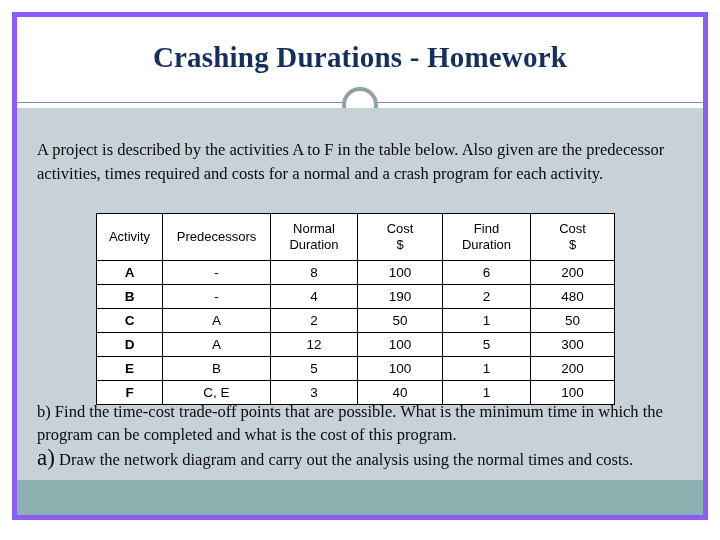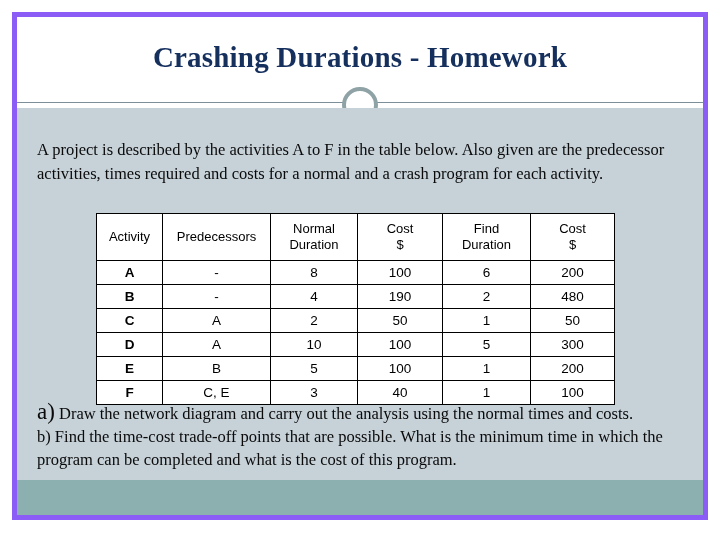--- a/index.html
+++ b/index.html
@@ -251,21 +251,21 @@
               <td class="activity-cell">C</td>
               <td>A</td>
               <td>2</td>
               <td>50</td>
               <td>1</td>
               <td>50</td>
             </tr>
             <tr>
               <td class="activity-cell">D</td>
               <td>A</td>
-              <td>10</td>
+              <td>12</td>
               <td>100</td>
               <td>5</td>
               <td>300</td>
             </tr>
             <tr>
               <td class="activity-cell">E</td>
               <td>B</td>
               <td>5</td>
               <td>100</td>
               <td>1</td>
@@ -277,21 +277,21 @@
               <td>3</td>
               <td>40</td>
               <td>1</td>
               <td>100</td>
             </tr>
           </tbody>
         </table>
       </div>
 
       <div id="questions">
+        <p class="q-line">b) Find the time-cost trade-off points that are possible. What is the minimum time in which the program can be completed and what is the cost of this program.</p>
         <p class="q-line"><span id="q-a-marker">a)</span><span> Draw the network diagram and carry out the analysis using the normal times and costs.</span></p>
-        <p class="q-line">b) Find the time-cost trade-off points that are possible. What is the minimum time in which the program can be completed and what is the cost of this program.</p>
       </div>
 
       <div id="footer-bar"></div>
 
     </div>
   </div>
 </div>
 
 </body></html>

